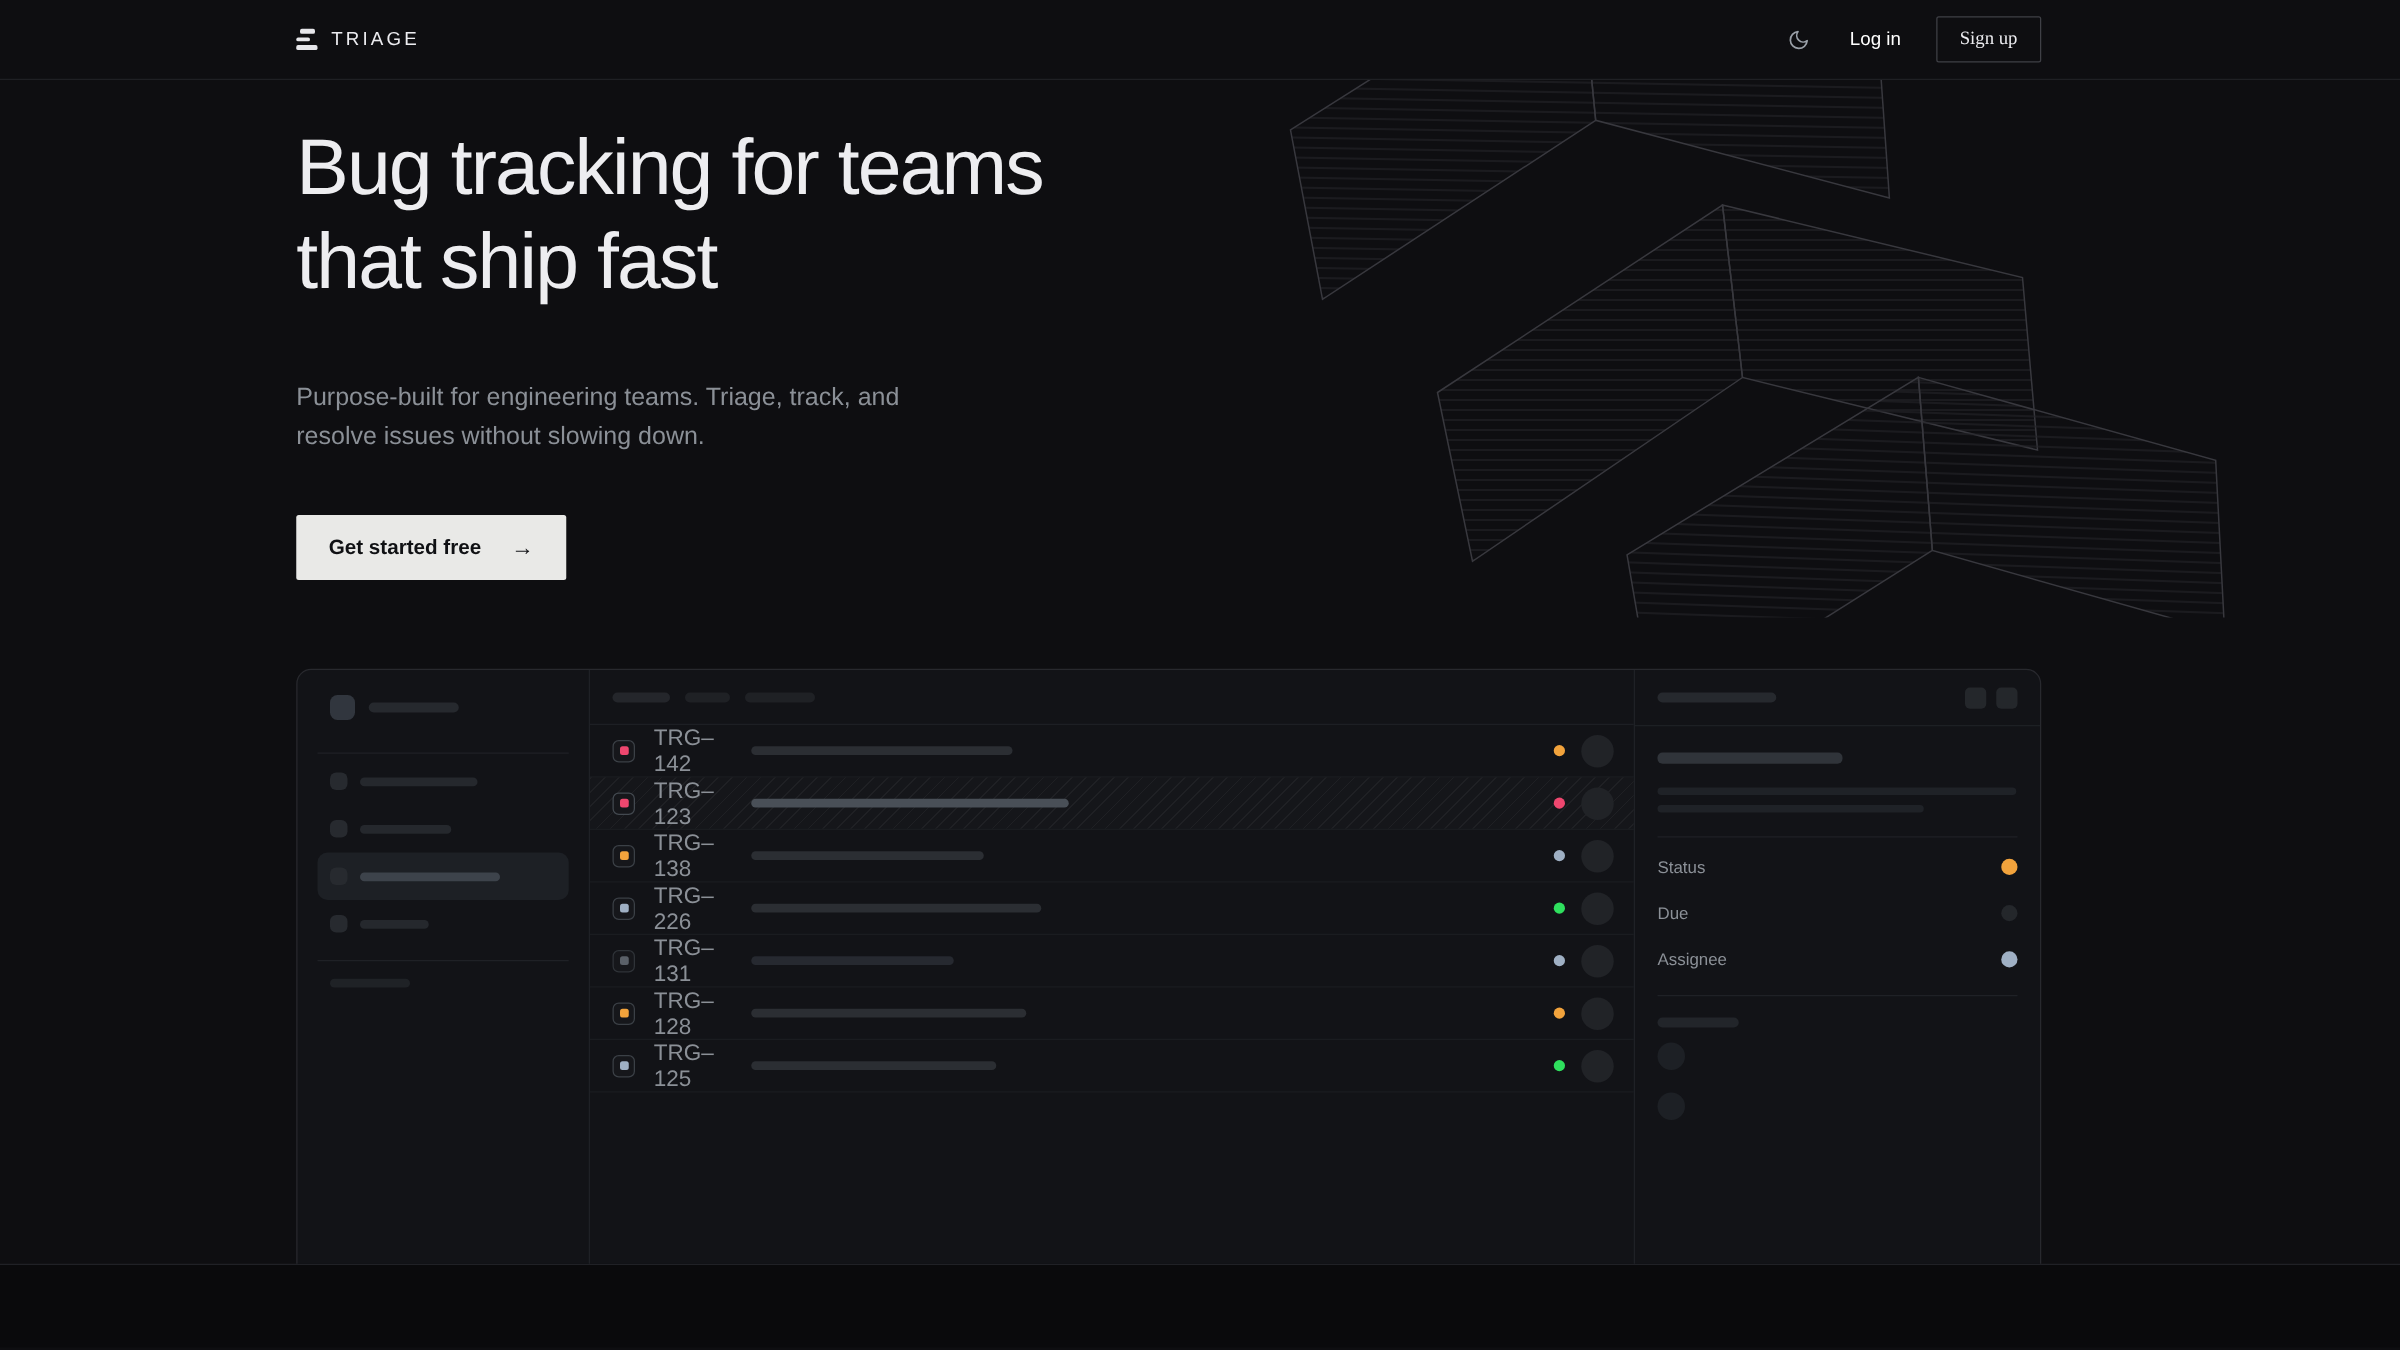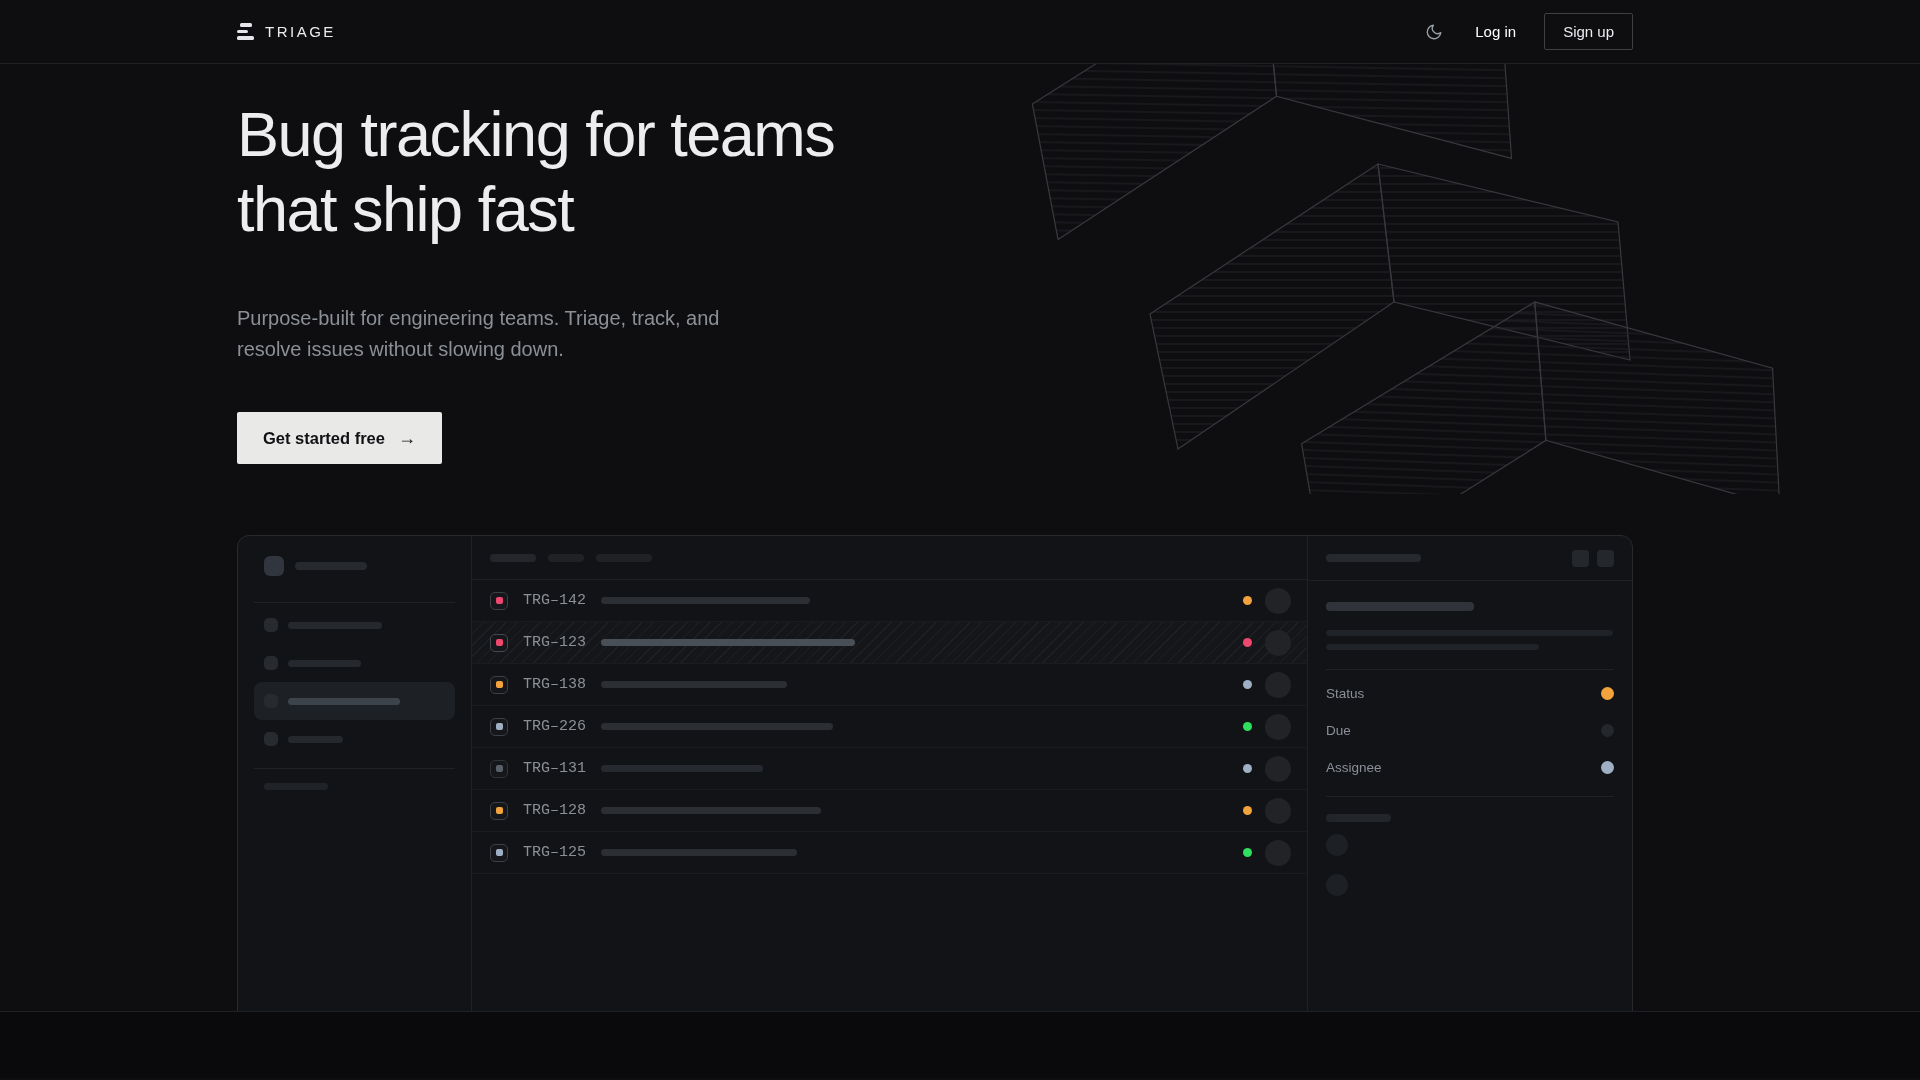--- a/index.html
+++ b/index.html
@@ -17,29 +17,29 @@
   .brand { display:flex; align-items:center; gap:11px; cursor:pointer; }
   .brand-icon { display:flex; flex-direction:column; gap:3px; width:17px; }
   .brand-icon i { display:block; height:3.5px; border-radius:1.5px; background:#e6e6ea; }
   .brand-icon i:nth-child(1){ width:12px; margin-left:3px; }
   .brand-icon i:nth-child(2){ width:11px; }
   .brand-icon i:nth-child(3){ width:17px; }
   .brand-name { font-size:15px; font-weight:400; letter-spacing:2.5px; color:#ececf0; }
   .nav-right { display:flex; align-items:center; gap:28px; }
   .moon-btn { background:none; border:none; cursor:pointer; display:flex; align-items:center; padding:4px; }
   .login { font-size:15px; color:#ffffff; cursor:pointer; background:none; border:none; font-family:inherit; }
-  .signup { font-size:15px; color:#ececf0; background:transparent; border:1px solid #3f4046; border-radius:2px; padding:9px 18px; cursor:pointer; font-family:Liberation Sans, sans-serif; }
+  .signup { font-size:15px; color:#ececf0; background:transparent; border:1px solid #3f4046; border-radius:2px; padding:9px 18px; cursor:pointer; font-family:Liberation Serif, serif; }
 
   
   .hero { position:relative; height:948px; overflow:hidden; border-bottom:1px solid #202126; }
   .decor { position:absolute; left:980px; top:-10px; pointer-events:none; }
   .hero-content { position:relative; z-index:2; }
   h1 { font-size:63px; line-height:75px; font-weight:500; letter-spacing:-1.5px; color:#ededf0; padding-top:33px; }
   .subtitle { margin-top:56px; font-size:20px; line-height:31px; color:#8b9097; width:510px; }
-  .cta { margin-top:47px; display:inline-flex; align-items:center; gap:13px; background:#e9e9e7; color:#101114;
+  .cta { margin-top:47px; display:inline-flex; align-items:center; gap:24px; background:#e9e9e7; color:#101114;
          font-size:16.5px; font-weight:700; font-family:inherit; height:52px; padding:0 26px; border:none; border-radius:2px; cursor:pointer; }
   .cta .arrow { font-size:18px; font-weight:400; }
 
   
   .mockup { margin-top:71px; width:1396px; height:540px; background:#121317;
             border:1px solid #28292e; border-radius:12px; display:flex; overflow:hidden; }
   .sk { background:#25282d; border-radius:4px; display:block; }
   .divider { border:none; border-top:1px solid #1f2126; }
 
   
@@ -66,21 +66,21 @@
   .pill3 { width:56px; background:#1f2125; }
   .issue-row { height:42px; border-bottom:1px solid #1a1c20; display:flex; align-items:center; padding:0 16px 0 18px; }
   .issue-row[data-selected="true"] {
     background:
       repeating-linear-gradient(135deg, rgba(255,255,255,0.045) 0px, rgba(255,255,255,0.045) 1px, transparent 1px, transparent 8px),
       rgba(255,255,255,0.015);
   }
   .issue-icon { width:18px; height:18px; border:1px solid #3b4046; border-radius:5px; background:#16171b;
                 display:flex; align-items:center; justify-content:center; flex-shrink:0; }
   .issue-icon b { width:7px; height:7px; border-radius:2px; display:block; }
-  .issue-id { margin-left:15px; font-family:Liberation Mono, monospace; font-size:15px; color:#8b9097; width:64px; flex-shrink:0; }
+  .issue-id { margin-left:15px; font-family:Liberation Sans, sans-serif; font-size:18px; color:#8b9097; width:64px; flex-shrink:0; }
   .issue-bar { margin-left:14px; height:7px; border-radius:4px; background:#2b2e33; }
   .issue-dot { margin-left:auto; width:9px; height:9px; border-radius:50%; flex-shrink:0; }
   .issue-avatar { margin-left:13px; width:26px; height:26px; border-radius:50%; background:#212327; flex-shrink:0; }
 
   
   .m-detail { width:325px; border-left:1px solid #1f2126; flex-shrink:0; display:flex; flex-direction:column; }
   .detail-head { height:45px; flex-shrink:0; border-bottom:1px solid #1d2024; display:flex; align-items:center; padding:0 18px; }
   .detail-head .sk { width:95px; height:8px; background:#26292e; }
   .detail-head .btns { margin-left:auto; display:flex; gap:8px; }
   .detail-head .btns i { width:17px; height:17px; border-radius:4px; background:#24272b; display:block; }

